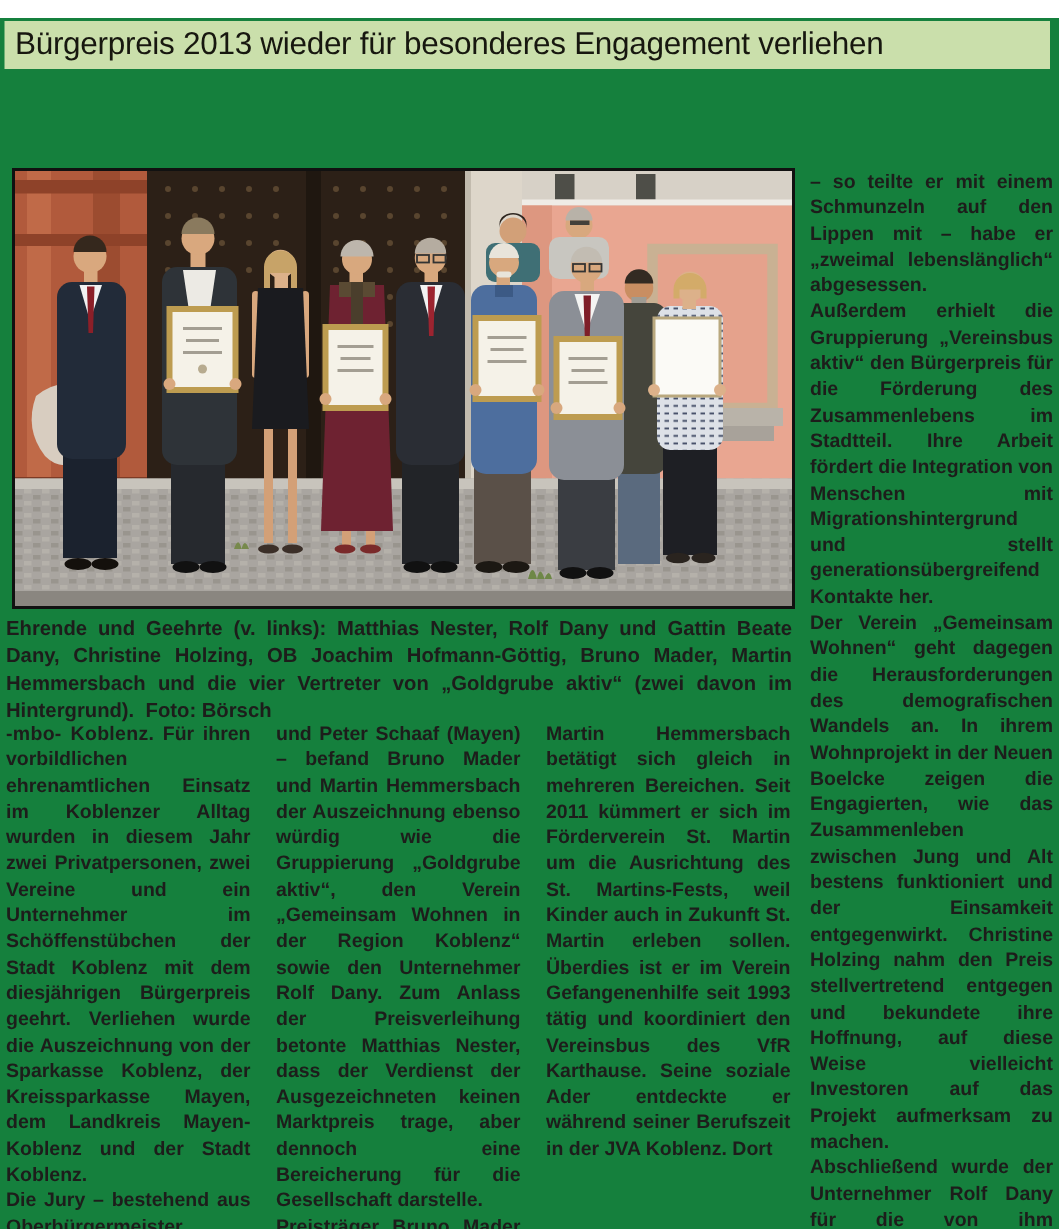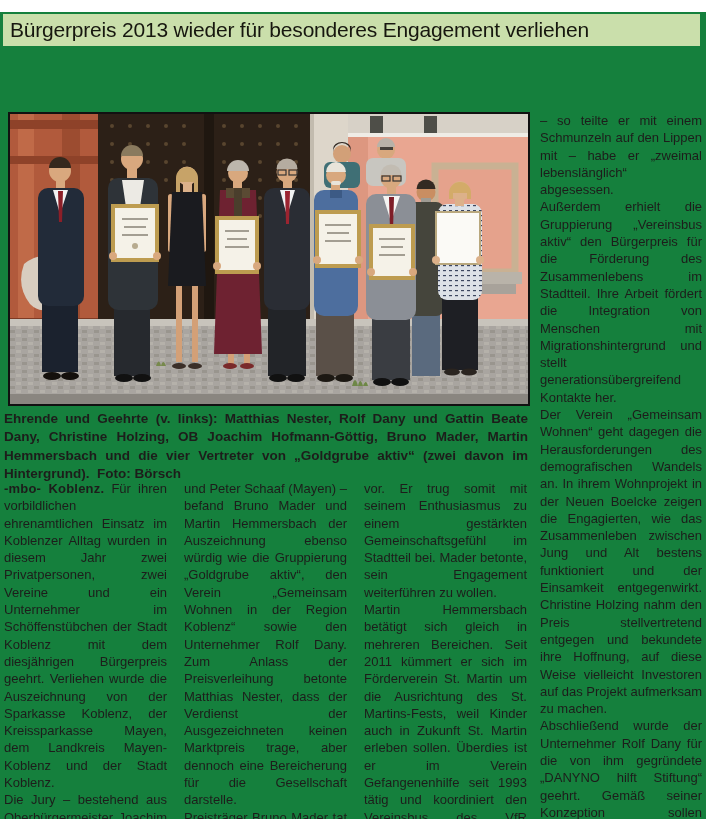--- a/index.html
+++ b/index.html
@@ -36,21 +36,21 @@
   .cols{
     position:absolute;left:4px;top:468px;width:524px;height:351px;
     display:flex;gap:17px;
   }
   .col{width:163px;height:351px;overflow:hidden;}
   .col-right{
     position:absolute;left:540px;top:100px;width:162px;height:715px;overflow:hidden;
   }
   p.body{
     margin:0;font-size:13px;line-height:17.3px;text-align:justify;
-    color:var(--body_text);hyphens:auto;-webkit-hyphens:auto;
+    color:var(--body_text);hyphens:auto;font-weight:bold;-webkit-hyphens:auto;
   }
   p.body b{letter-spacing:0.2px;}
 </style>
 </head>
 <body>
 
 <div class="page">
 
   <div class="kicker">
     <span>Bürgerpreis 2013 wieder für besonderes Engagement verliehen</span>
@@ -334,21 +334,20 @@
   <div class="cols">
     <div class="col">
       <p class="body"><b>-mbo- Koblenz.</b> <span>Für ihren vorbildlichen ehrenamtlichen Einsatz im Koblenzer Alltag wurden in diesem Jahr zwei Privatpersonen, zwei Vereine und ein Unternehmer im Schöffenstübchen der Stadt Koblenz mit dem diesjährigen Bürgerpreis geehrt. Verliehen wurde die Auszeichnung von der Sparkasse Koblenz, der Kreissparkasse Mayen, dem Landkreis Mayen-Koblenz und der Stadt Koblenz.</span></p>
       <p class="body">Die Jury – bestehend aus Oberbürgermeister Joachim Hofmann Göttig, Landrat Alexander Saftig und den Sparkassenvorständen Matthias Nester (Koblenz)</p>
     </div>
     <div class="col">
       <p class="body">und Peter Schaaf (Mayen) – befand Bruno Mader und Martin Hemmersbach der Auszeichnung ebenso würdig wie die Gruppierung „Goldgrube aktiv“, den Verein „Gemeinsam Wohnen in der Region Koblenz“ sowie den Unternehmer Rolf Dany. Zum Anlass der Preisverleihung betonte Matthias Nester, dass der Verdienst der Ausgezeichneten keinen Marktpreis trage, aber dennoch eine Bereicherung für die Gesellschaft darstelle.</p>
       <p class="body">Preisträger Bruno Mader tat sich speziell durch sein handwerkliches Geschick bei der Sanierung der Turnhalle des TV Moselweiß her-</p>
     </div>
     <div class="col">
-      <p class="body">vor. Er trug somit mit seinem Enthusiasmus zu einem gestärkten Gemeinschaftsgefühl im Stadtteil bei. Mader betonte, sein Engagement weiterführen zu wollen.</p>
       <p class="body">Martin Hemmersbach betätigt sich gleich in mehreren Bereichen. Seit 2011 kümmert er sich im Förderverein St. Martin um die Ausrichtung des St. Martins-Fests, weil Kinder auch in Zukunft St. Martin erleben sollen. Überdies ist er im Verein Gefangenenhilfe seit 1993 tätig und koordiniert den Vereinsbus des VfR Karthause. Seine soziale Ader entdeckte er während seiner Berufszeit in der JVA Koblenz. Dort</p>
     </div>
   </div>
 
   <div class="col-right">
     <p class="body">– so teilte er mit einem Schmunzeln auf den Lippen mit – habe er „zweimal lebenslänglich“ abgesessen.</p>
     <p class="body">Außerdem erhielt die Gruppierung „Vereinsbus aktiv“ den Bürgerpreis für die Förderung des Zusammenlebens im Stadtteil. Ihre Arbeit fördert die Integration von Menschen mit Migrationshintergrund und stellt generationsübergreifend Kontakte her.</p>
     <p class="body">Der Verein „Gemeinsam Wohnen“ geht dagegen die Herausforderungen des demografischen Wandels an. In ihrem Wohnprojekt in der Neuen Boelcke zeigen die Engagierten, wie das Zusammenleben zwischen Jung und Alt bestens funktioniert und der Einsamkeit entgegenwirkt. Christine Holzing nahm den Preis stellvertretend entgegen und bekundete ihre Hoffnung, auf diese Weise vielleicht Investoren auf das Projekt aufmerksam zu machen.</p>
     <p class="body">Abschließend wurde der Unternehmer Rolf Dany für die von ihm gegründete „DANYNO hilft Stiftung“ geehrt. Gemäß seiner Konzeption sollen benachteiligte Kinder unterstützt und ihre Integration gefördert werden. Dany gab an, sein oberstes Anliegen bestehe darin, Kindern Freude an der Bewegung zu vermitteln.</p>
   </div>

